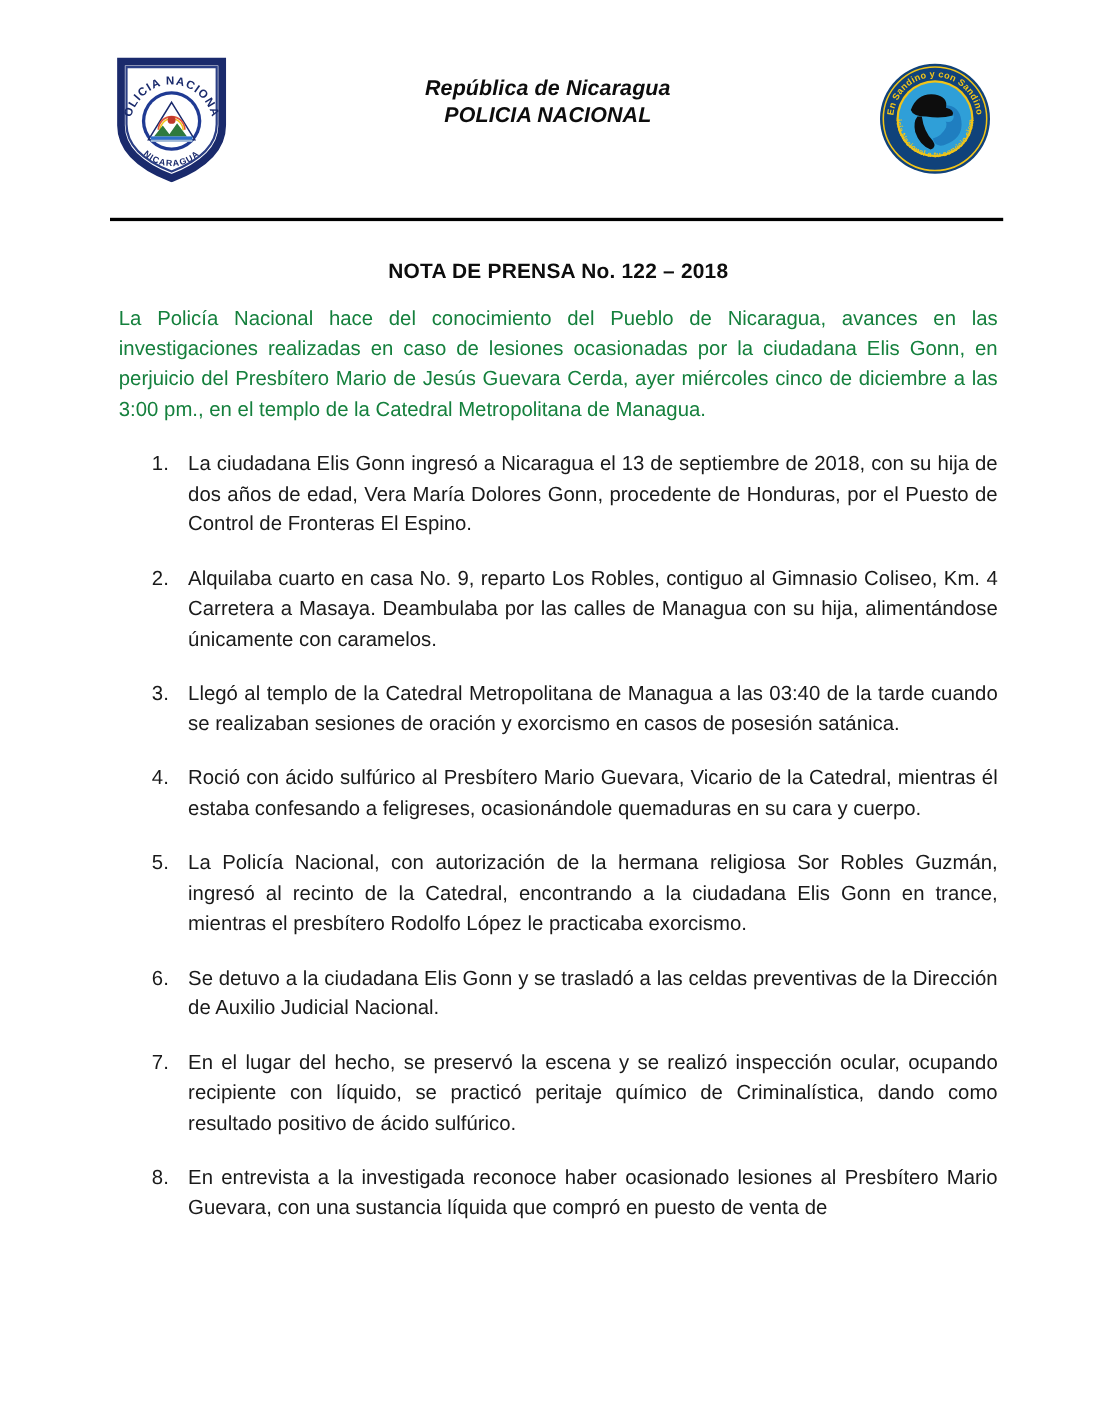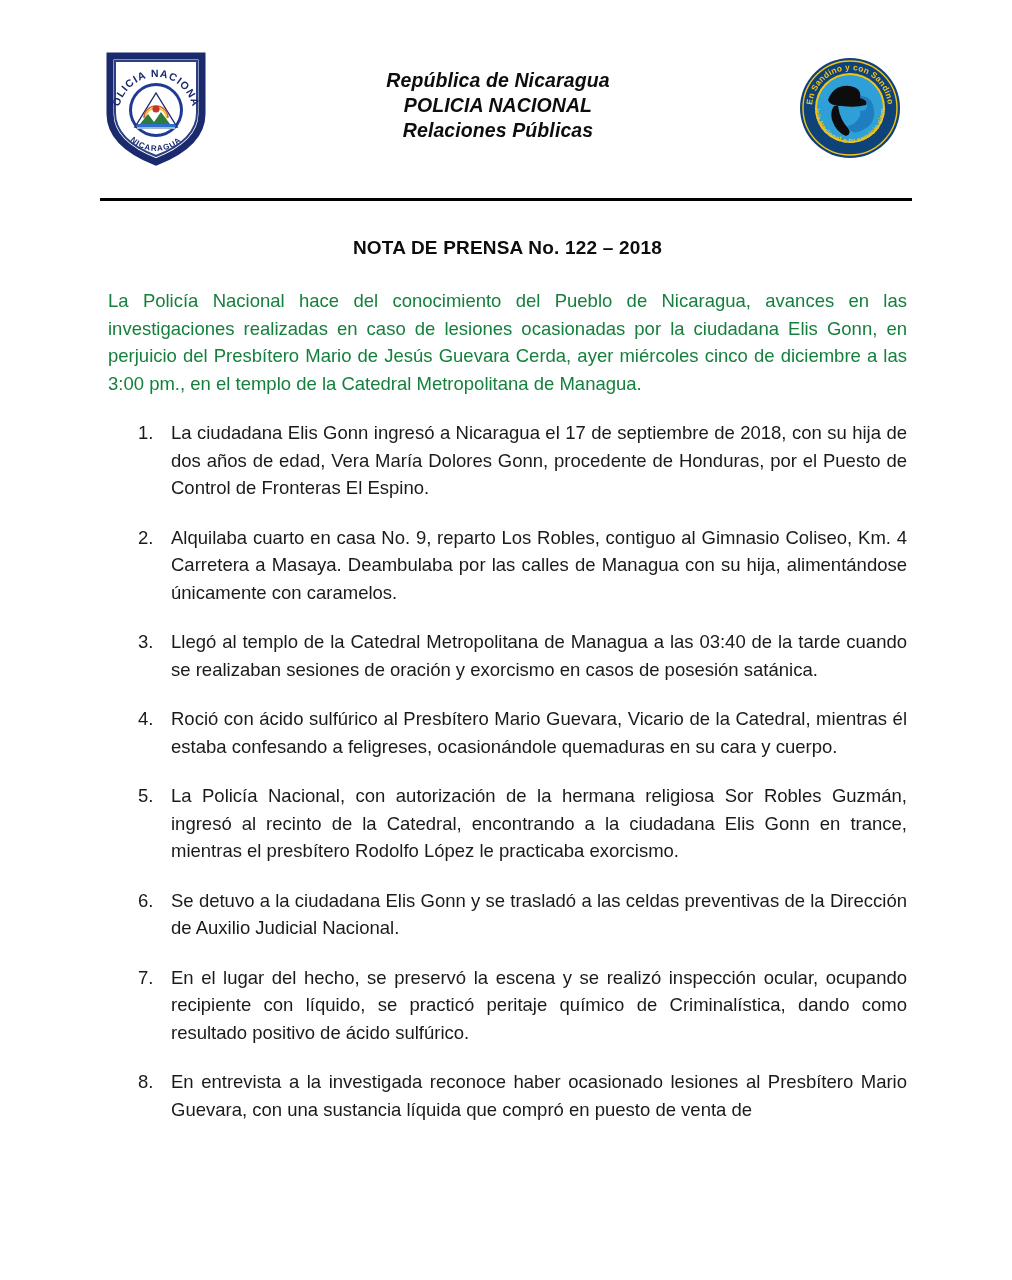--- a/index.html
+++ b/index.html
@@ -87,21 +87,21 @@
     margin: 0 105px 0 108px;
     padding-top: 36px;
   }
 
   .doc-title {
     text-align: center;
     font-weight: bold;
     font-size: 19px;
     letter-spacing: 0.2px;
     color: #0d0d0d;
-    margin-bottom: 28px;
+    margin-bottom: 16px;
   }
 
   .para {
     font-size: 18.5px;
     line-height: 27.5px;
     text-align: justify;
     text-justify: inter-word;
     margin: 0 0 22px 0;
     color: #15803d;
     hyphens: none;
@@ -180,21 +180,20 @@
 
         <text font-family="Liberation Sans, sans-serif" font-size="8" font-weight="bold" fill="#1a2a6c" letter-spacing="0.9">
           <textPath href="#arcBot" startOffset="50%" text-anchor="middle">NICARAGUA</textPath>
         </text>
       </svg>
     </div>
 
     <div class="header-titles">
       <div>República de Nicaragua</div>
       <div>POLICIA NACIONAL</div>
-      <div>Relaciones Públicas</div>
     </div>
 
     <div class="logo-right">
       <svg class="emblem-svg" viewBox="0 0 104 104" width="104" height="104" xmlns="http://www.w3.org/2000/svg">
         <defs>
           <path id="ringTop" d="M 14 52 A 38 38 0 0 1 90 52"></path>
           <path id="ringBot" d="M 17 52 A 35 35 0 0 0 87 52"></path>
         </defs>
         <circle cx="52" cy="52" r="50" fill="#10427a"></circle>
         <circle cx="52" cy="52" r="47" fill="none" stroke="#f2c417" stroke-width="1.4"></circle>
@@ -220,21 +219,21 @@
   <hr class="rule">
 
   <div class="content">
 
     <div class="doc-title">NOTA DE PRENSA No. 122 – 2018</div>
 
     <p class="para">La Policía Nacional hace del conocimiento del Pueblo de Nicaragua, avances en las investigaciones realizadas en caso de lesiones ocasionadas por la ciudadana Elis Gonn, en perjuicio del Presbítero Mario de Jesús Guevara Cerda, ayer miércoles cinco de diciembre a las 3:00 pm., en el templo de la Catedral Metropolitana de Managua.</p>
 
     <ol class="items">
       <li>
-          <span class="txt">La ciudadana Elis Gonn ingresó a Nicaragua el 17 de septiembre de 2018, con su hija de dos años de edad, Vera María Dolores Gonn, procedente de Honduras, por el Puesto de Control de Fronteras El Espino.</span>
+          <span class="txt">La ciudadana Elis Gonn ingresó a Nicaragua el 13 de septiembre de 2018, con su hija de dos años de edad, Vera María Dolores Gonn, procedente de Honduras, por el Puesto de Control de Fronteras El Espino.</span>
         </li>
       <li>
           <span class="txt">Alquilaba cuarto en casa No. 9, reparto Los Robles, contiguo al Gimnasio Coliseo, Km. 4 Carretera a Masaya. Deambulaba por las calles de Managua con su hija, alimentándose únicamente con caramelos.</span>
         </li>
       <li>
           <span class="txt">Llegó al templo de la Catedral Metropolitana de Managua a las 03:40 de la tarde cuando se realizaban sesiones de oración y exorcismo en casos de posesión satánica.</span>
         </li>
       <li>
           <span class="txt">Roció con ácido sulfúrico al Presbítero Mario Guevara, Vicario de la Catedral, mientras él estaba confesando a feligreses, ocasionándole quemaduras en su cara y cuerpo.</span>
         </li>

